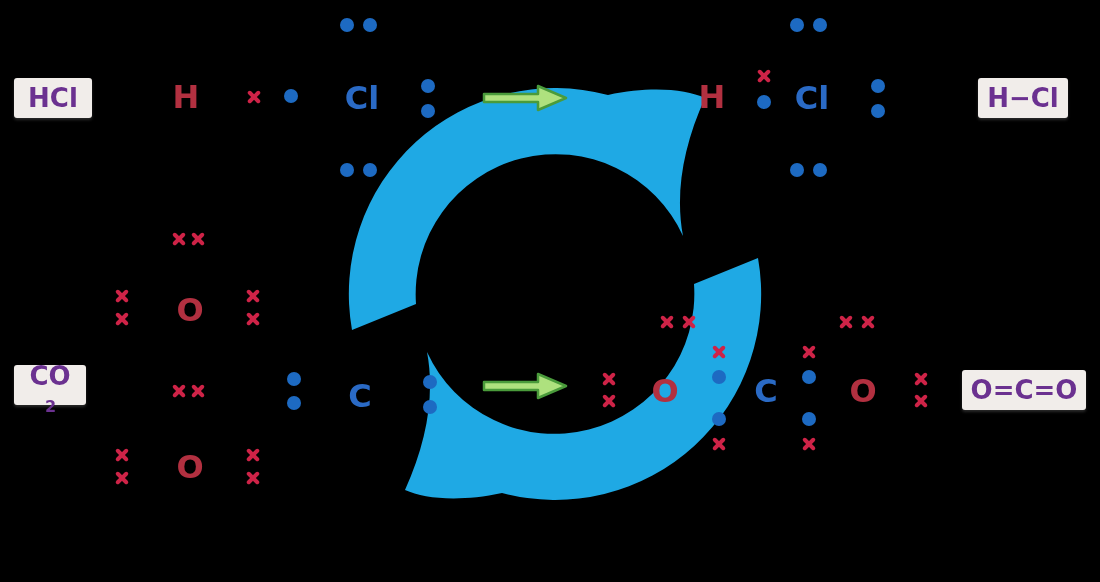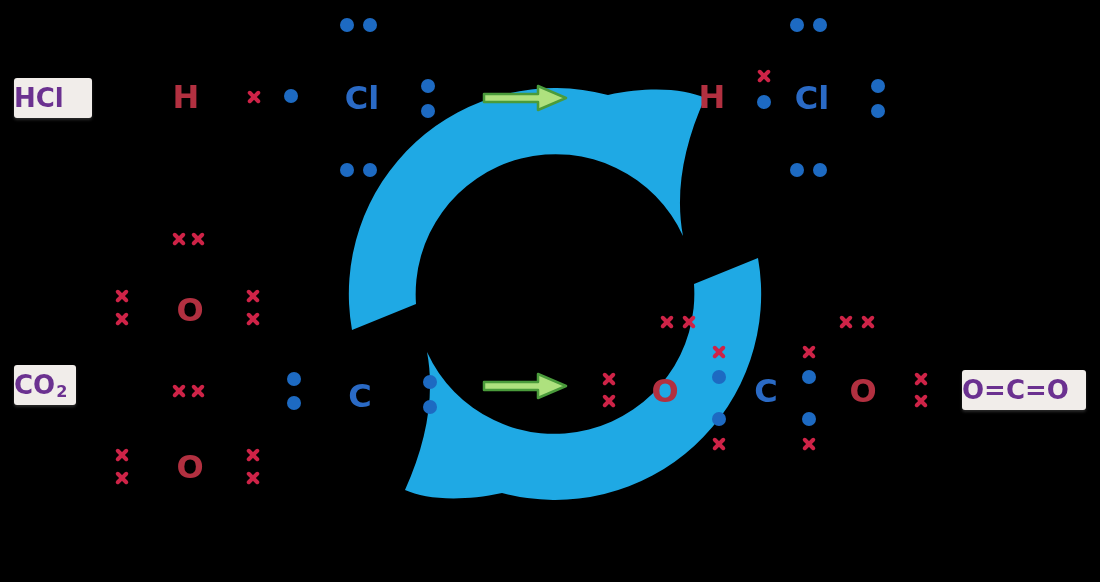--- a/index.html
+++ b/index.html
@@ -10,28 +10,28 @@
   #stage{position:absolute;inset:0;width:1100px;height:582px;}
 
   
   #logo{position:absolute;left:336px;top:82px;width:438px;height:424px;}
   #logo path{fill:var(--logo);}
 
   
   .box{
     position:absolute;height:40px;box-sizing:border-box;
     background:var(--box_bg);color:var(--box_text);
-    display:flex;align-items:center;justify-content:flex-start;
+    display:flex;align-items:center;justify-content:center;
     font-size:26px;font-weight:700;border-radius:3px;
     box-shadow:0 2px 3px rgba(120,120,120,.35);
   }
   .box sub{font-size:16px;transform:translateY(6px);margin-left:1px;}
   .box-hcl{left:14px;top:78px;width:78px;}
   .box-hclp{left:978px;top:78px;width:90px;}
-  .box-co2{left:14px;top:365px;width:62px;}
+  .box-co2{left:14px;top:365px;width:72px;flex-direction:column;}
   .box-co2p{left:962px;top:370px;width:124px;}
 
   
   .arrow{position:absolute;width:88px;height:32px;}
   .arrow polygon{
     fill:var(--arrow_fill);stroke:var(--arrow_stroke);
     stroke-width:2.5;stroke-linejoin:round;
   }
   .arrow-hcl{left:482px;top:82px;}
   .arrow-co2{left:482px;top:370px;}
@@ -62,20 +62,23 @@
 
   <svg id="logo" viewBox="-219 -212 438 424" preserveAspectRatio="none">
     <path d="M -203 36 A 206 206 0 0 1 53 -199 C 95 -208 130 -205 150 -196 C 128 -148 120 -100 128 -58 A 140 140 0 0 0 -139 10 Z"></path>
     <path transform="rotate(180)" d="M -203 36 A 206 206 0 0 1 53 -199 C 95 -208 130 -205 150 -196 C 128 -148 120 -100 128 -58 A 140 140 0 0 0 -139 10 Z"></path>
   </svg>
 
   <div class="box box-hcl">
     <span>HCl</span>
   </div>
 
+  <div class="box box-hclp">
+    <span>H−Cl</span>
+  </div>
 
   <div class="box box-co2">
     <span>CO</span>
       <sub>2</sub>
   </div>
 
   <div class="box box-co2p">
     <span>O=C=O</span>
   </div>
 

